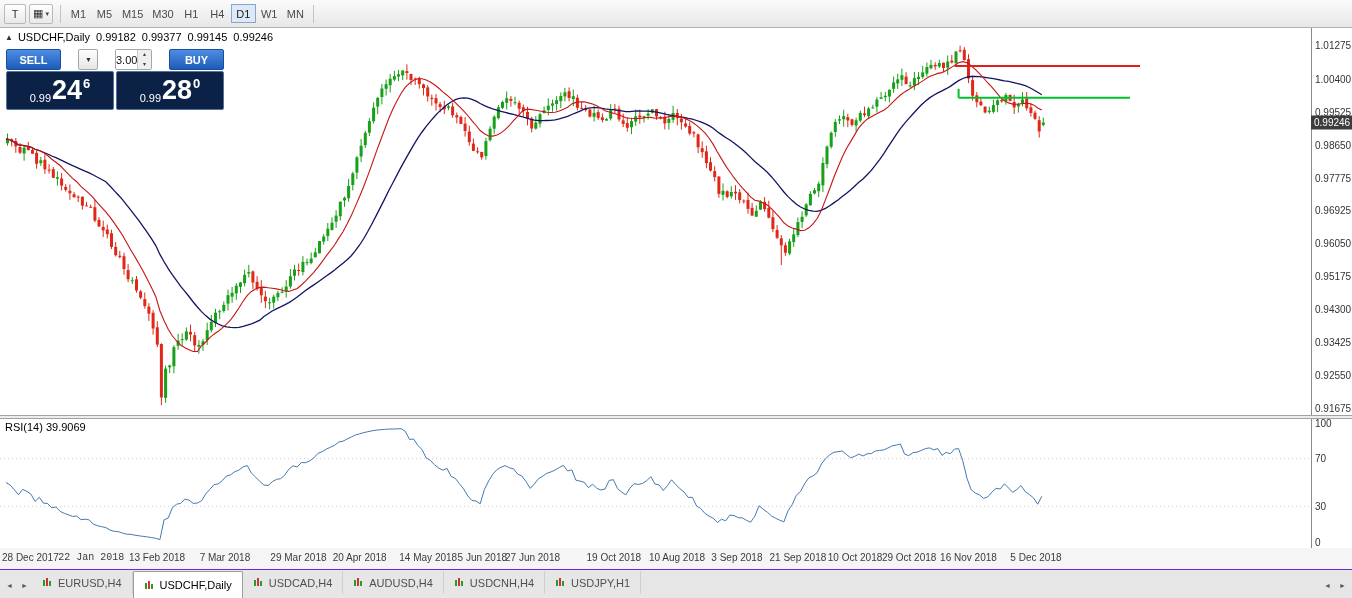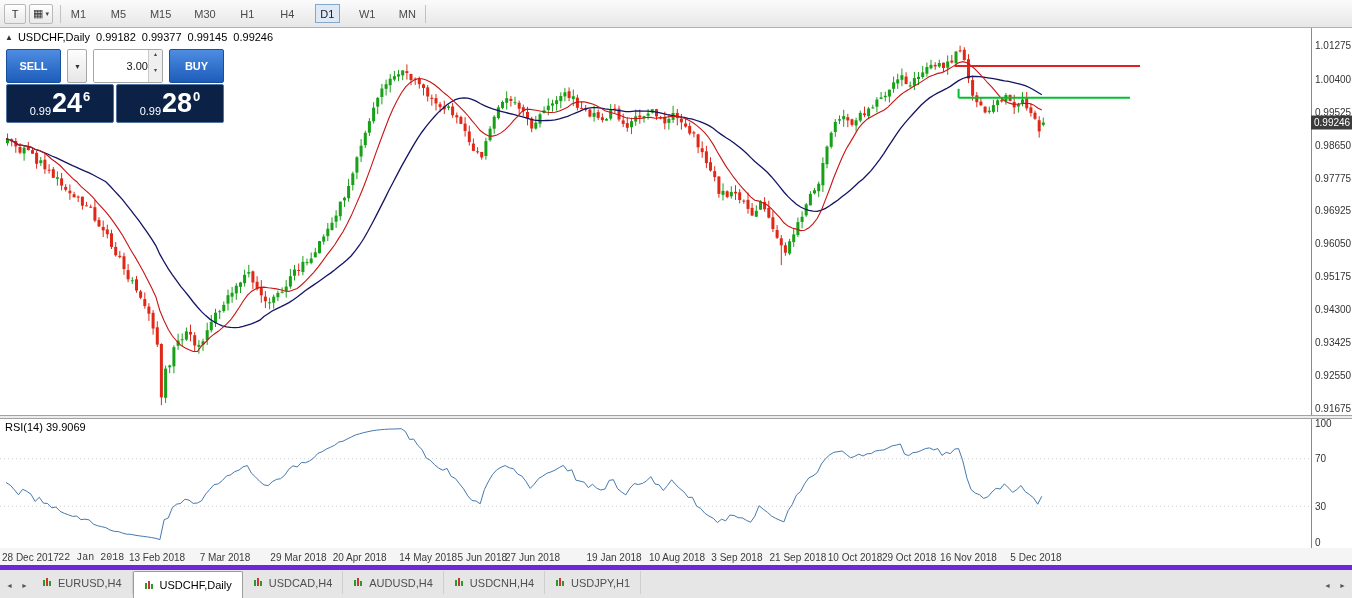--- a/index.html
+++ b/index.html
@@ -14,38 +14,38 @@
     background:linear-gradient(#fbfbfb,#e7e7e7);
     border-bottom:1px solid #b0b0b0;box-sizing:border-box;
   }
   .tool-btn{
     height:20px;min-width:22px;border:1px solid #b9b9b9;background:linear-gradient(#fff,#e9e9e9);
     font-size:11px;color:#333;display:flex;align-items:center;justify-content:center;
     padding:0 3px;margin-right:2px;cursor:default;border-radius:2px;
   }
   .tool-btn .dd-arrow{font-size:7px;margin-left:2px;color:#444}
   .sep{width:1px;height:18px;background:#c2c2c2;margin:0 4px}
-  .tf-group{display:flex;align-items:flex-end;gap:15px}
+  .tf-group{display:flex;align-items:flex-end;gap:1px}
   .tf-btn{
     height:19px;min-width:25px;border:1px solid transparent;background:transparent;
     font-size:11px;color:#4a4a4a;padding:0 3px;cursor:default;
   }
   .tf-btn.active{background:#dfe9f5;border:1px solid #86a7cc;color:#1a1a1a}
   
   .chart-area{position:relative;height:387px;background:#ffffff;overflow:hidden}
   .chart-area svg,.rsi-area svg{position:absolute;left:0;top:0;display:block}
   svg text{font-family:"Liberation Sans",sans-serif}
   .chart-header{
     position:absolute;left:5px;top:3px;font-size:11px;color:#000;
     display:flex;align-items:center;gap:6px;z-index:3;white-space:nowrap;
   }
   .chart-header .tri{font-size:8px;color:#333;margin-right:-1px}
   
   .trade-panel{position:absolute;left:6px;top:21px;width:218px;z-index:3}
-  .tp-row1{display:flex;height:34px;gap:6px}
+  .tp-row1{display:flex;height:21px;gap:17px}
   .tp-sell-btn,.tp-buy-btn{
     width:55px;background:linear-gradient(#4e8de2,#1d5cb9);color:#fff;font-weight:bold;
     font-size:11px;border:1px solid #184f9d;cursor:default;font-family:inherit;border-radius:2px;
   }
   .tp-dd{
     width:20px;background:linear-gradient(#fdfdfd,#e6e6e6);border:1px solid #a6a6a6;
     font-size:7px;color:#333;cursor:default;border-radius:2px;
   }
   .tp-vol{flex:1;display:flex;background:#fff;border:1px solid #a6a6a6;border-radius:2px;overflow:hidden}
   .tp-vol input{
@@ -63,21 +63,21 @@
   .tp-price .big{font-size:27px;font-weight:bold;line-height:27px;margin:0 1px}
   .tp-price .sup{font-size:13px;font-weight:bold;align-self:flex-start;padding-top:4px}
   
   .splitter{
     height:4px;background:#ececec;border-top:1px solid #a2a2a2;border-bottom:1px solid #a2a2a2;
     box-sizing:border-box;cursor:row-resize;
   }
   .rsi-area{position:relative;height:129px;background:#fff;overflow:hidden}
   .rsi-label{position:absolute;left:5px;top:2px;font-size:11px;color:#000;z-index:2}
   .time-axis{
-    position:relative;height:22px;background:#f5f5f5;border-bottom:5px solid #6d28d9;
+    position:relative;height:22px;background:#f5f5f5;border-bottom:1px solid #6d28d9;
     box-sizing:border-box;overflow:hidden;
   }
   .time-axis span{position:absolute;top:4px;font-size:10px;color:#3c3c3c;white-space:nowrap}
   
   .tabbar{
     height:28px;display:flex;align-items:flex-end;background:#e6e6e6;
     padding:0 2px;box-sizing:border-box;
   }
   .tab-nav{
     width:15px;height:20px;margin-bottom:3px;font-size:7px;color:#555;background:transparent;
@@ -701,21 +701,21 @@
 <div class="time-axis">
     <span style="left: 2px;">28 Dec 2017</span>
     <span style="left: 58.2px; font-family: Liberation Mono, monospace;">22 Jan 2018</span>
     <span style="left: 128.92px;">13 Feb 2018</span>
     <span style="left: 199.64px;">7 Mar 2018</span>
     <span style="left: 270.36px;">29 Mar 2018</span>
     <span style="left: 332.76px;">20 Apr 2018</span>
     <span style="left: 399.32px;">14 May 2018</span>
     <span style="left: 457.56px;">5 Jun 2018</span>
     <span style="left: 505px;">27 Jun 2018</span>
-    <span style="left: 586.52px;">19 Jan 2018</span>
+    <span style="left: 586.52px;">19 Oct 2018</span>
     <span style="left: 648.92px;">10 Aug 2018</span>
     <span style="left: 711.32px;">3 Sep 2018</span>
     <span style="left: 769.56px;">21 Sep 2018</span>
     <span style="left: 827.8px;">10 Oct 2018</span>
     <span style="left: 881.88px;">29 Oct 2018</span>
     <span style="left: 940.12px;">16 Nov 2018</span>
     <span style="left: 998.36px; margin-left: 12px;">5 Dec 2018</span>
   </div>
 
 <div class="tabbar">

